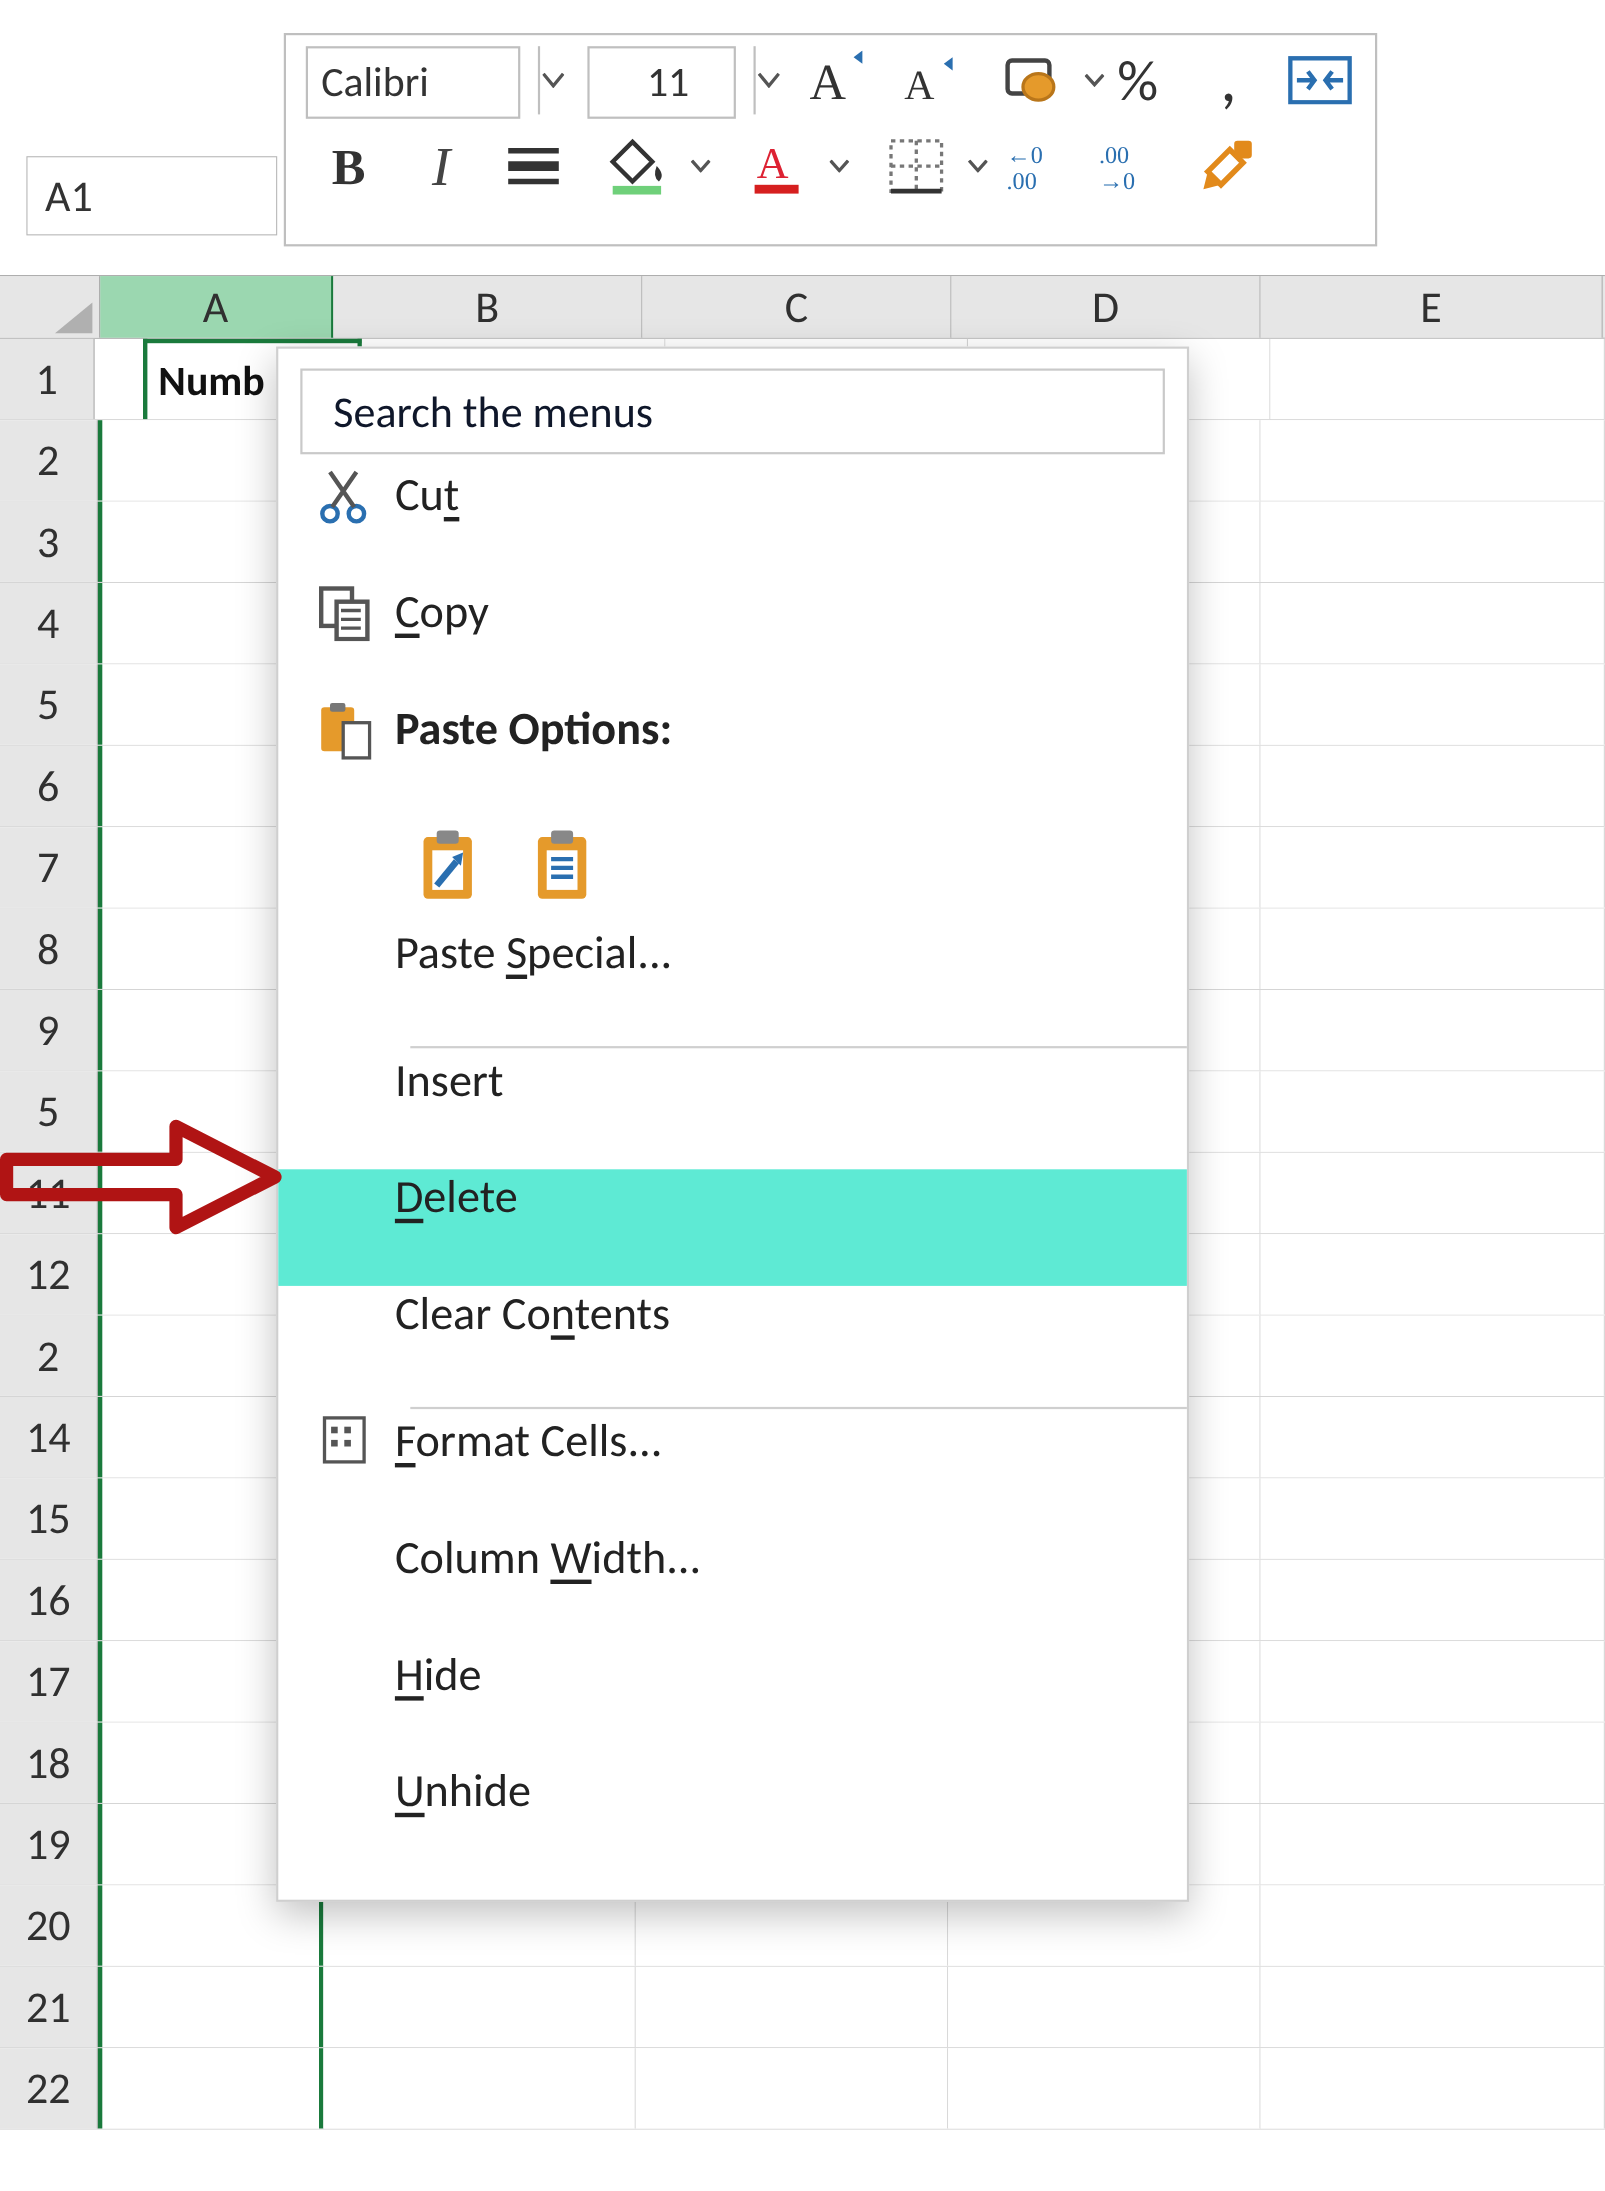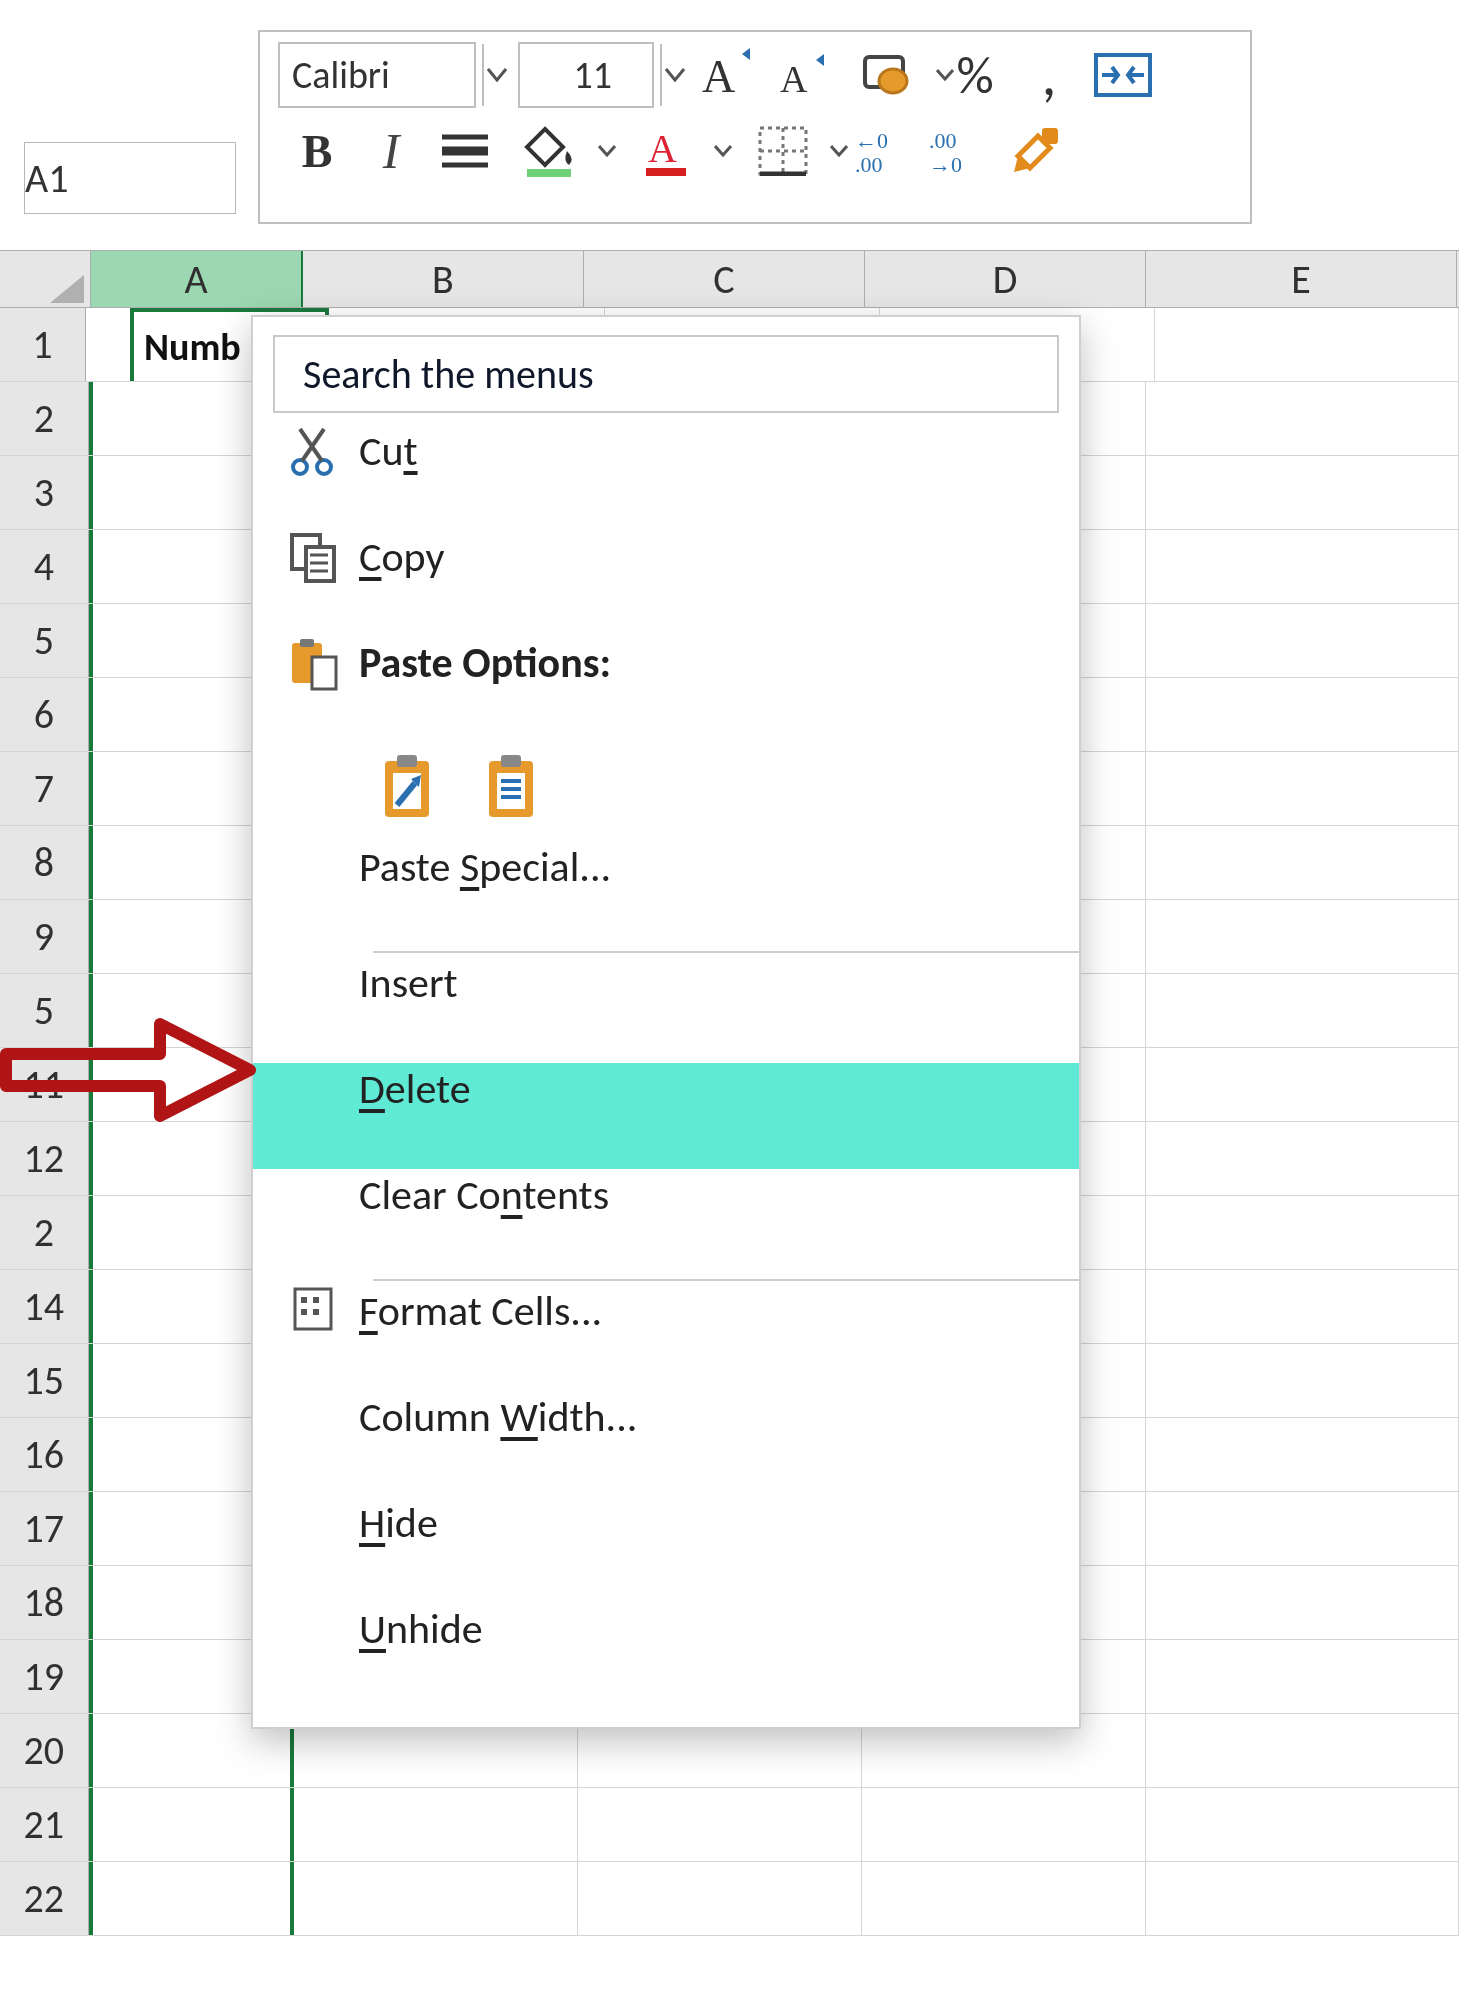--- a/index.html
+++ b/index.html
@@ -17,21 +17,21 @@
     left:258px; top:30px;
     width:994px; height:194px;
     background:#fff;
     border:2px solid #bfbfbf;
     box-sizing:border-box;
     padding:10px 18px 8px 18px;
     display:flex;
     flex-direction:column;
     gap:12px;
   }
-  .tb-row{display:flex;align-items:center;gap:8px;}
+  .tb-row{display:flex;gap:18px;}
   .tb-select{
     border:2px solid #bfbfbf;
     height:62px;
     display:flex;align-items:center;
     padding:0 12px;
     font-size:38px;
     color:#333;
     background:#fff;
   }
   .tb-select.font{width:170px;}
@@ -54,20 +54,21 @@
   }
   .tb-btn.btn-bold{font-family:"Segoe UI";font-weight:900;color:#333;font-size:46px;}
   .tb-btn.btn-italic{font-style:italic;font-family:"Times New Roman",serif;font-size:50px;}
   
   .name-box{
     position:absolute;
     left:24px; top:142px;
     width:210px; height:70px;
     border:1px solid #b7b7b7;
     display:flex;align-items:center;
+    padding-left:16px;
     font-size:40px;color:#333;
     background:#fff;
   }
   
   .sheet{
     position:absolute;
     left:0; top:250px;
     width:1459px;
   }
   .col-headers{

